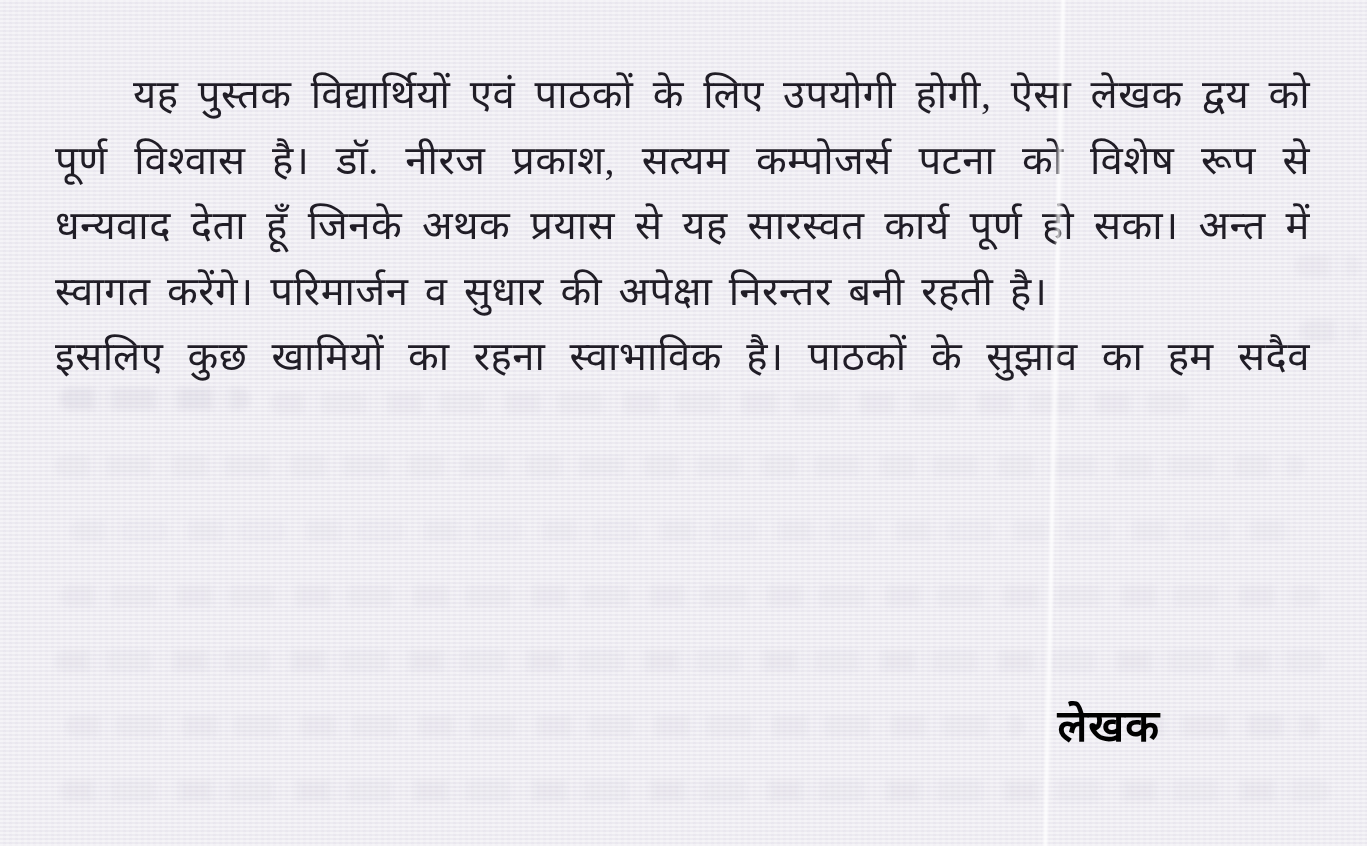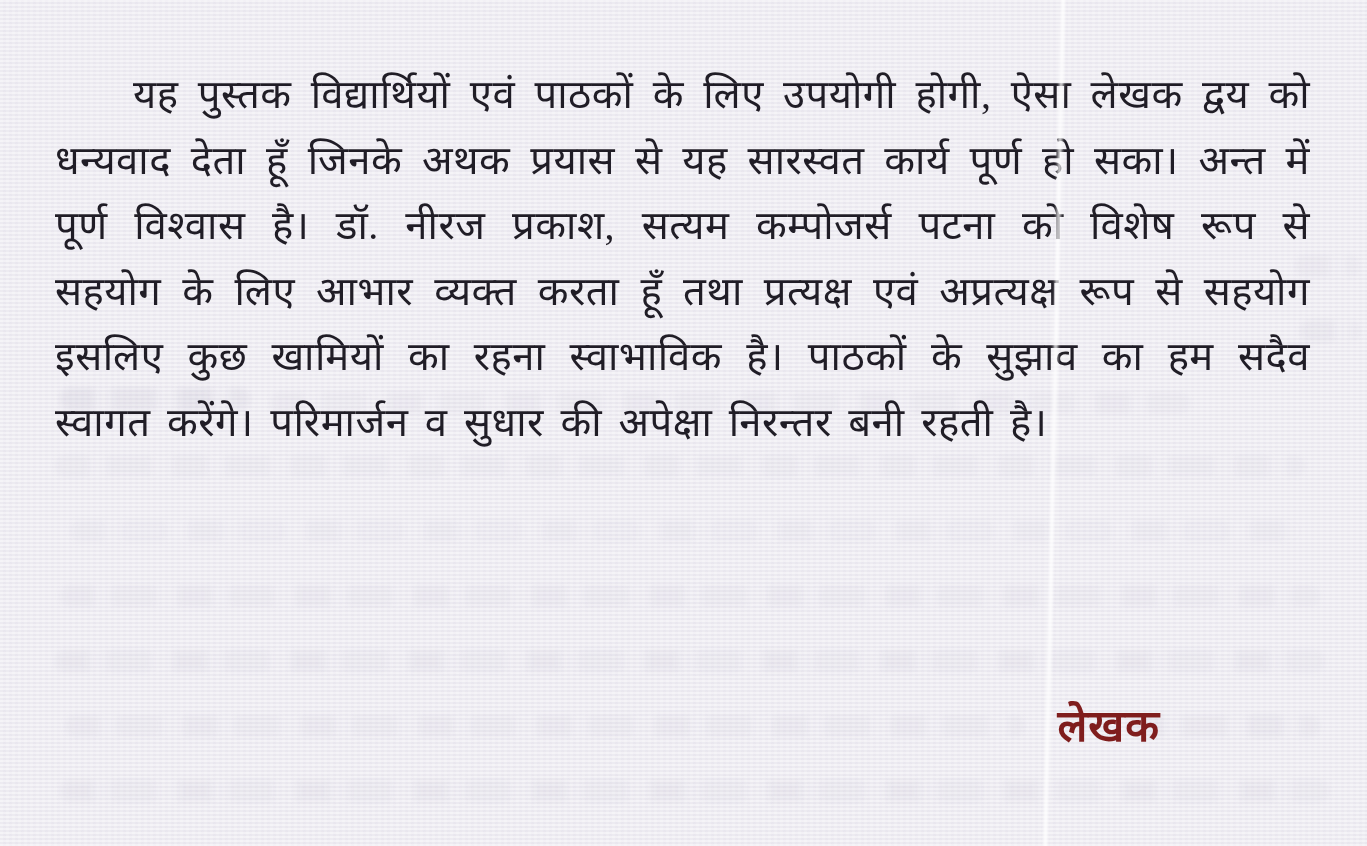--- a/index.html
+++ b/index.html
@@ -44,21 +44,21 @@
   }
   .para-line.last {
     text-align-last: left;
   }
   .signature {
     position: absolute;
     top: 694px;
     right: 207px;
     font-size: 44px;
     font-weight: bold;
-    color: #7f1d1d;
+    color: #000000;
     letter-spacing: 1px;
     text-align: right;
   }
   
   .crease {
     position: absolute;
     top: -10px;
     left: 1052px;
     width: 4px;
     height: 880px;
@@ -99,22 +99,21 @@
   <div class="bleed-band" style="left:55px;  top:650px; width:1270px; opacity:.55;"></div>
   <div class="bleed-band" style="left:65px;  top:715px; width:960px;  opacity:.5;"></div>
   <div class="bleed-band" style="left:1130px;top:715px; width:190px;  opacity:.6;"></div>
   <div class="bleed-band" style="left:60px;  top:780px; width:1270px; opacity:.55;"></div>
   <div class="bleed-band" style="left:1300px;top:320px; width:60px;  opacity:.6;"></div>
   <div class="bleed-band" style="left:1295px;top:255px; width:65px;  opacity:.5;"></div>
 </div>
 
 <div class="page-body">
   <div class="para-line first">यह पुस्तक विद्यार्थियों एवं पाठकों के लिए उपयोगी होगी, ऐसा लेखक द्वय को</div>
+  <div class="para-line">पूर्ण विश्वास है। डॉ. नीरज प्रकाश, सत्यम कम्पोजर्स पटना को विशेष रूप से</div>
   <div class="para-line">धन्यवाद देता हूँ जिनके अथक प्रयास से यह सारस्वत कार्य पूर्ण हो सका। अन्त में</div>
-  <div class="para-line">पूर्ण विश्वास है। डॉ. नीरज प्रकाश, सत्यम कम्पोजर्स पटना को विशेष रूप से</div>
-  <div class="para-line">सहयोग के लिए आभार व्यक्त करता हूँ तथा प्रत्यक्ष एवं अप्रत्यक्ष रूप से सहयोग</div>
+  <div class="para-line last">स्वागत करेंगे। परिमार्जन व सुधार की अपेक्षा निरन्तर बनी रहती है।</div>
   <div class="para-line">इसलिए कुछ खामियों का रहना स्वाभाविक है। पाठकों के सुझाव का हम सदैव</div>
-  <div class="para-line last">स्वागत करेंगे। परिमार्जन व सुधार की अपेक्षा निरन्तर बनी रहती है।</div>
 </div>
 
 <div class="signature">लेखक</div>
 
 <div class="crease"></div>
 
 </body></html>

